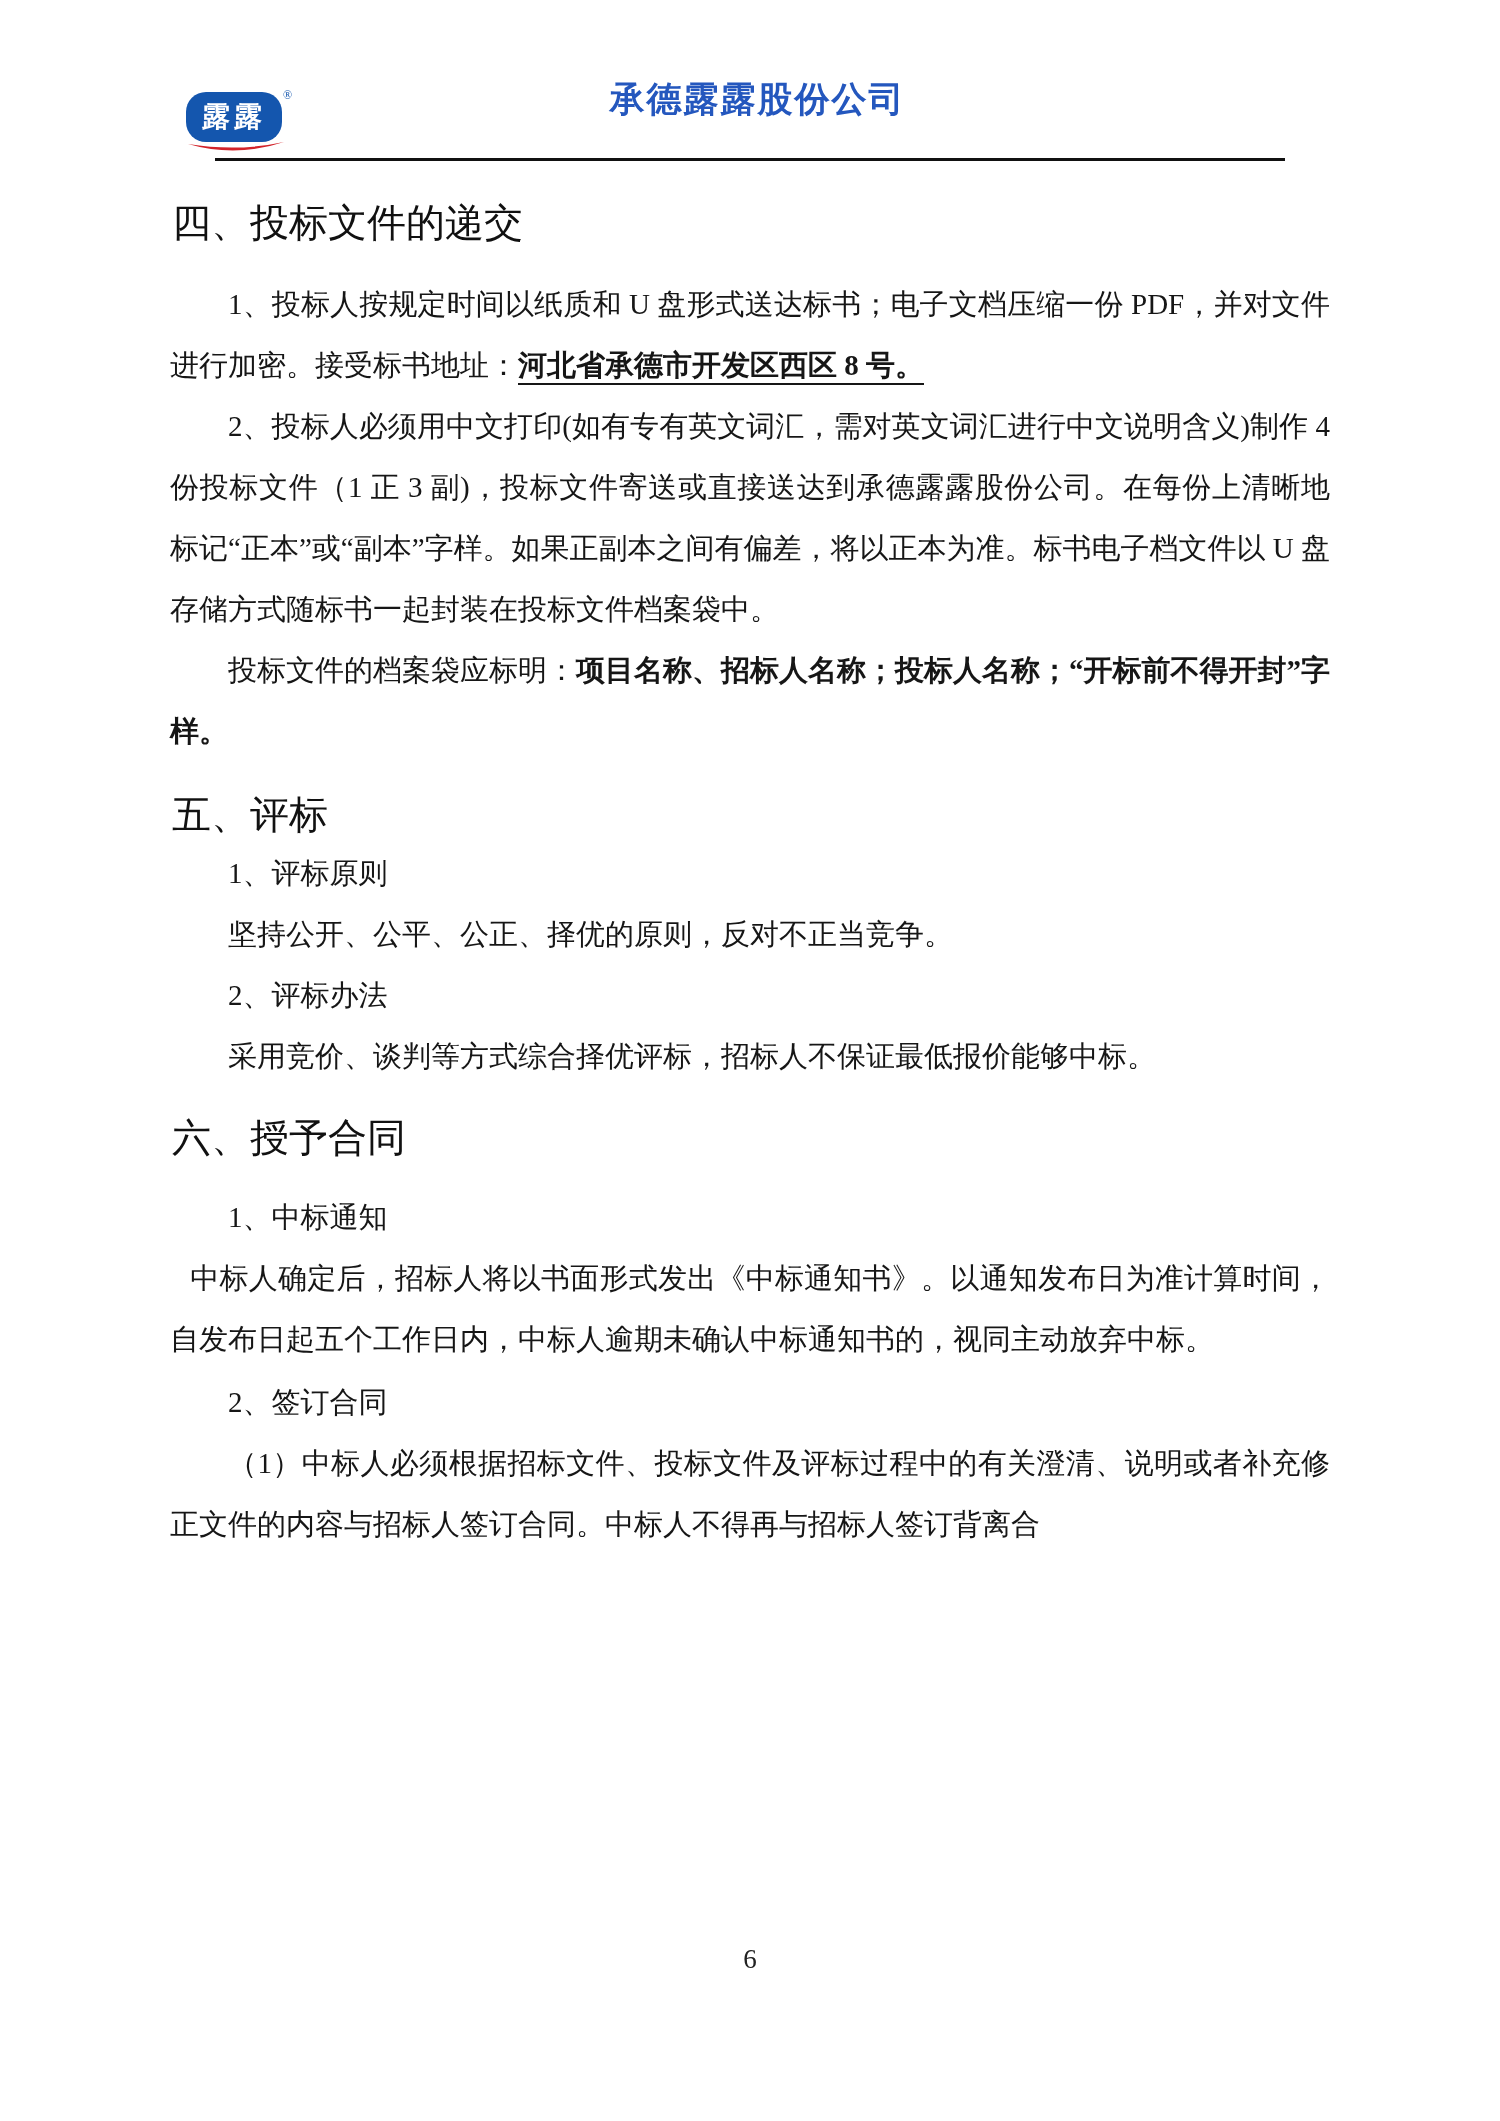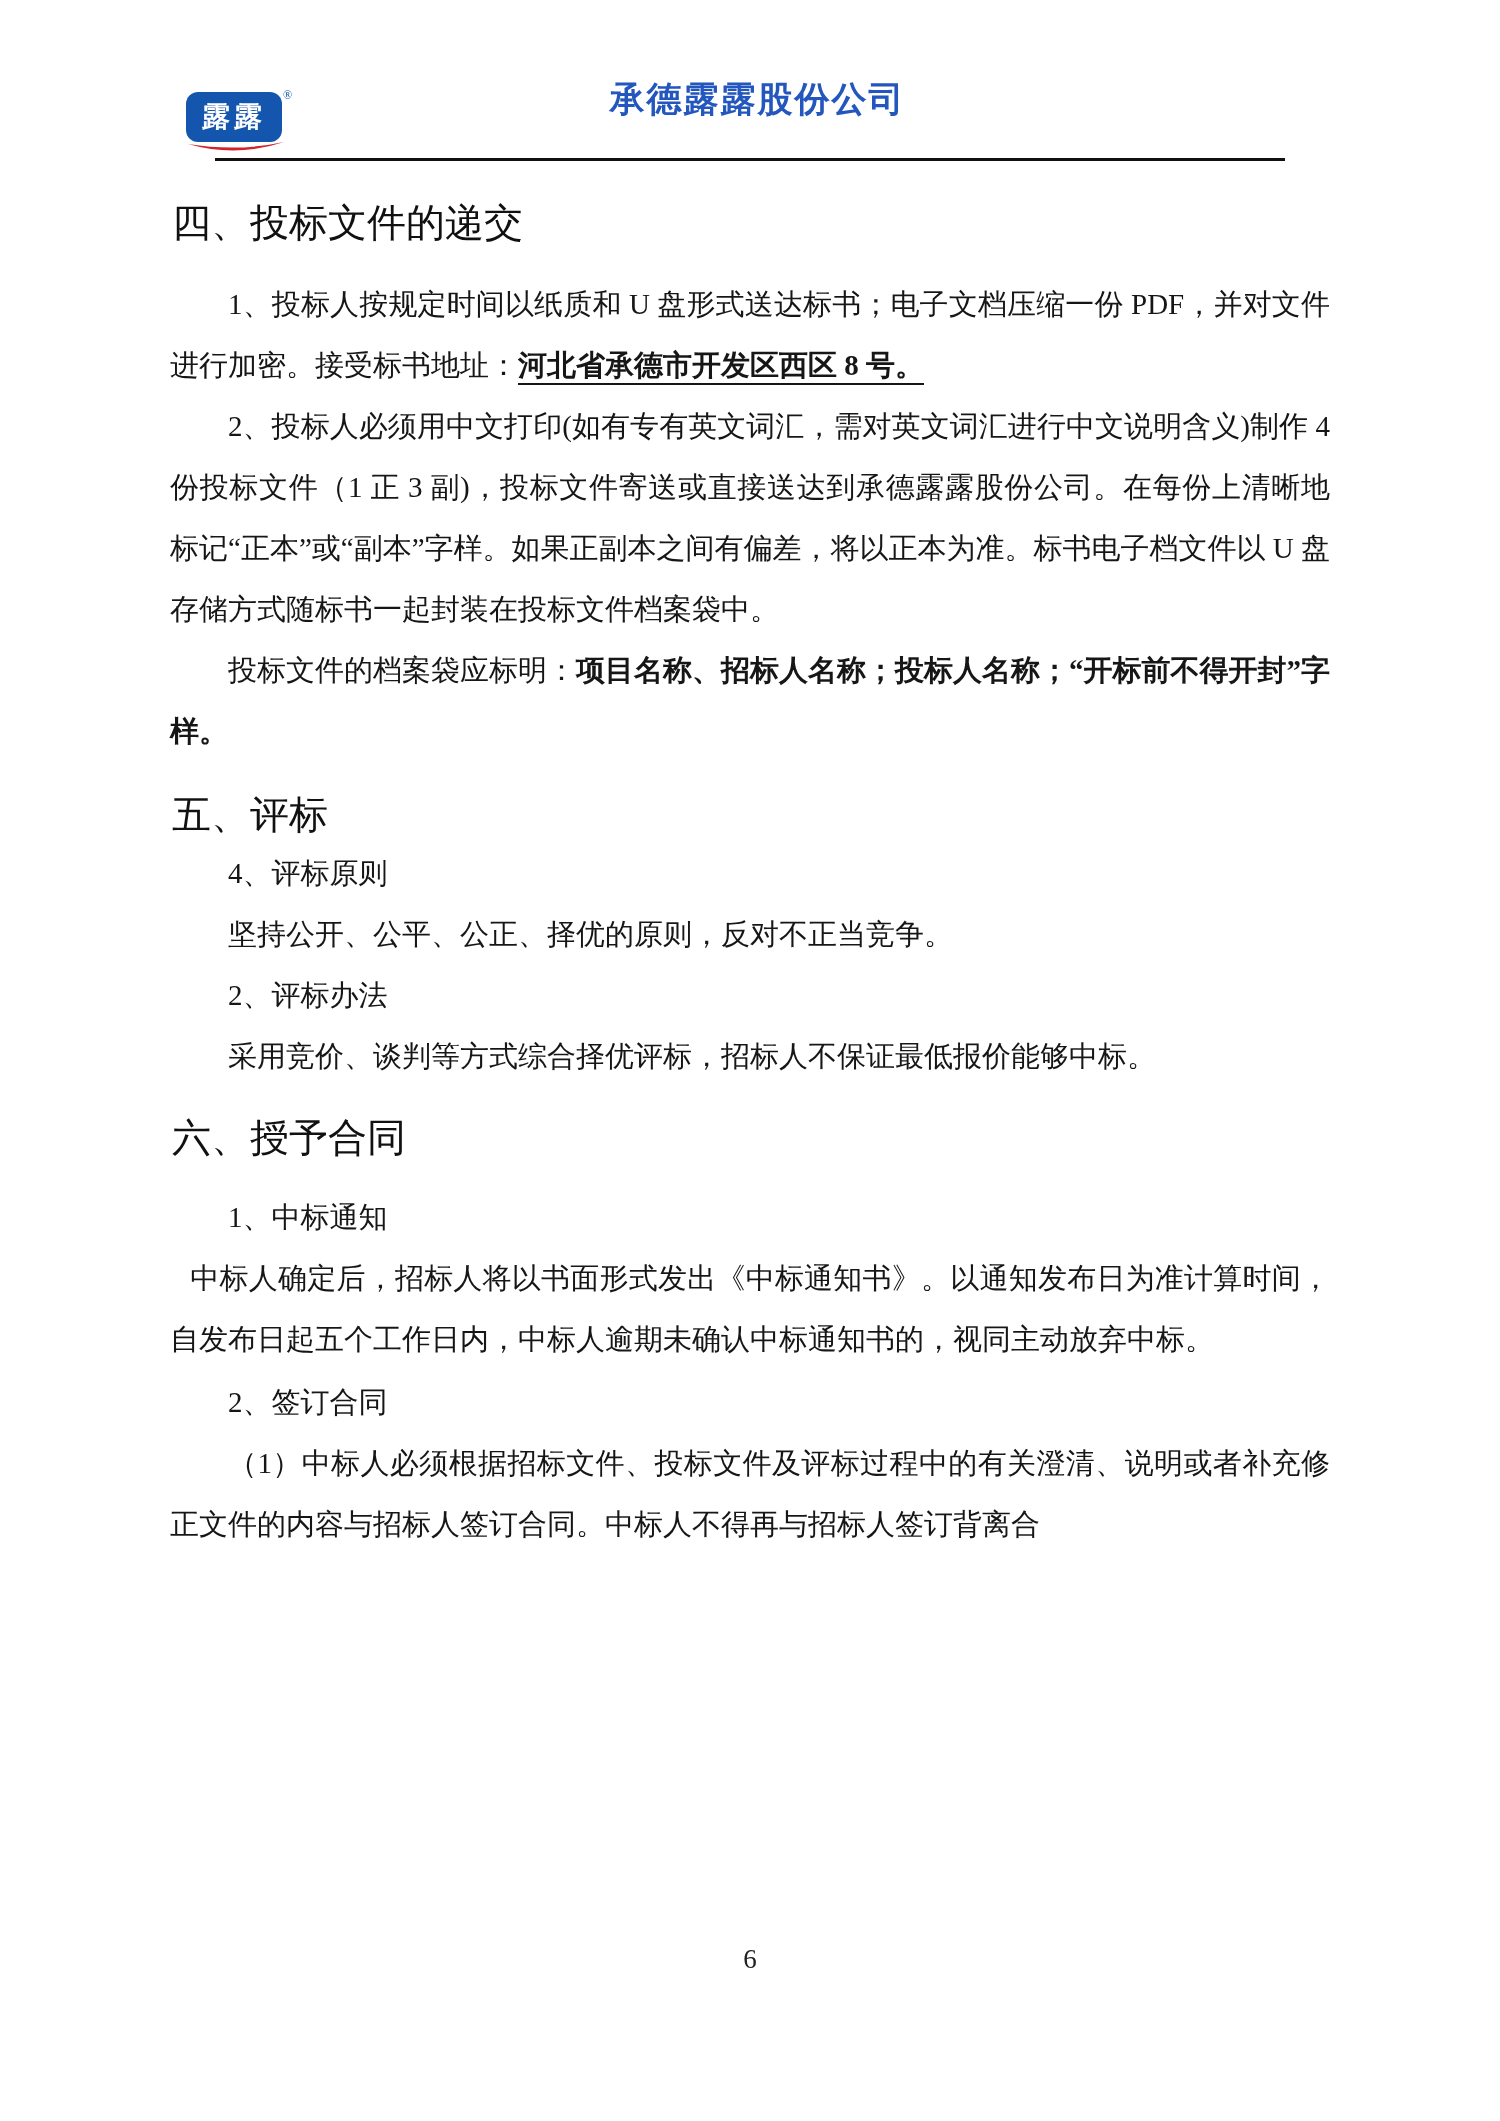--- a/index.html
+++ b/index.html
@@ -17,21 +17,21 @@
   
   .header { position: absolute; top: 0; left: 0; right: 0; height: 162px; }
   .logo {
     position: absolute; left: 186px; top: 92px;
     width: 104px; height: 70px;
   }
   .logo-tile {
     position: absolute; top: 0; left: 0;
     width: 96px; height: 50px;
     background: #1456ae;
-    border-radius: 12px;
+    border-radius: 20px;
     display: flex; align-items: center; justify-content: center;
     color: #ffffff; font-weight: 700; font-size: 28px; letter-spacing: 4px;
   }
   .logo-reg {
     position: absolute; top: -4px; right: -2px;
     color: #1456ae; font-size: 12px;
   }
   .logo-swoosh { position: absolute; left: 0; top: 48px; width: 100px; height: 18px; }
   .company-title {
     position: absolute; top: 76px; left: 15px; right: 0;
@@ -107,21 +107,21 @@
 
     <p class="para indent2">2、投标人必须用中文打印(如有专有英文词汇，需对英文词汇进行中文说明含义)制作 4 份投标文件（1 正 3 副)，投标文件寄送或直接送达到承德露露股份公司。在每份上清晰地标记“正本”或“副本”字样。如果正副本之间有偏差，将以正本为准。标书电子档文件以 U 盘存储方式随标书一起封装在投标文件档案袋中。</p>
 
     <p class="para indent2">
       <span>投标文件的档案袋应标明：</span><span class="bold">项目名称、招标人名称；投标人名称；“开标前不得开封”字样。</span>
     </p>
 
 
     <div class="h-sec h5">五、评标</div>
 
-    <p class="para indent2">4、评标原则</p>
+    <p class="para indent2">1、评标原则</p>
     <p class="para indent2">坚持公开、公平、公正、择优的原则，反对不正当竞争。</p>
     <p class="para indent2">2、评标办法</p>
     <p class="para indent2">采用竞价、谈判等方式综合择优评标，招标人不保证最低报价能够中标。</p>
 
     <div class="h-sec h6">六、授予合同</div>
 
     <p class="para indent2">1、中标通知</p>
     <p class="para indent07">中标人确定后，招标人将以书面形式发出《中标通知书》。以通知发布日为准计算时间，自发布日起五个工作日内，中标人逾期未确认中标通知书的，视同主动放弃中标。</p>
     <p class="para indent2 gap-s">2、签订合同</p>
     <p class="para indent2">（1）中标人必须根据招标文件、投标文件及评标过程中的有关澄清、说明或者补充修正文件的内容与招标人签订合同。中标人不得再与招标人签订背离合</p>

